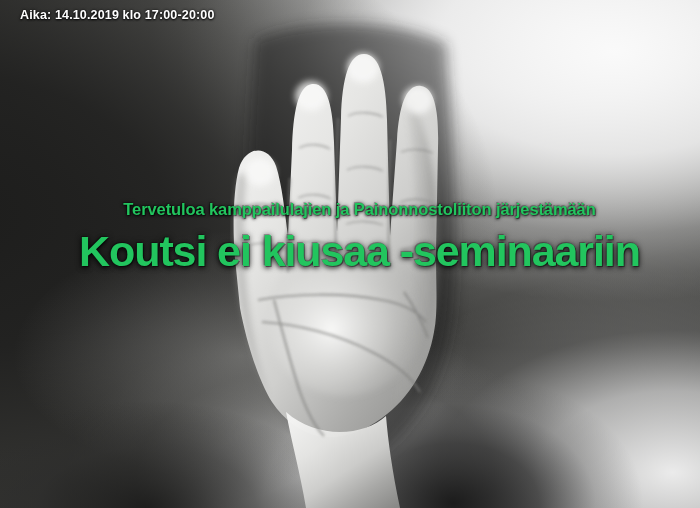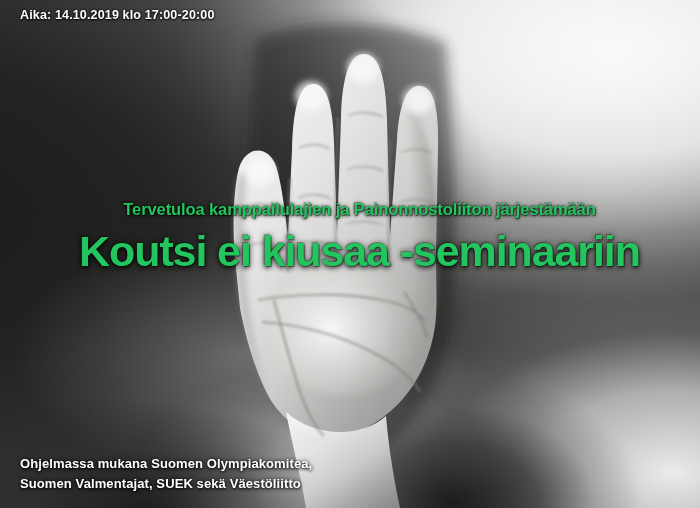--- a/index.html
+++ b/index.html
@@ -256,18 +256,14 @@
 
   <div class="info-block">
     <span class="line">Aika: 14.10.2019 klo 17:00-20:00</span>
   </div>
 
   <div class="headline-block">
     <span class="subtitle">Tervetuloa kamppailulajien ja Painonnostoliiton järjestämään</span>
     <span class="main-title">Koutsi ei kiusaa -seminaariin</span>
   </div>
 
-  <div class="footer-block">
-    <span class="line">Ohjelmassa mukana Suomen Olympiakomitea,</span>
-    <span class="line">Suomen Valmentajat, SUEK sekä Väestöliitto</span>
-  </div>
 
 </div>
 
 </body></html>

